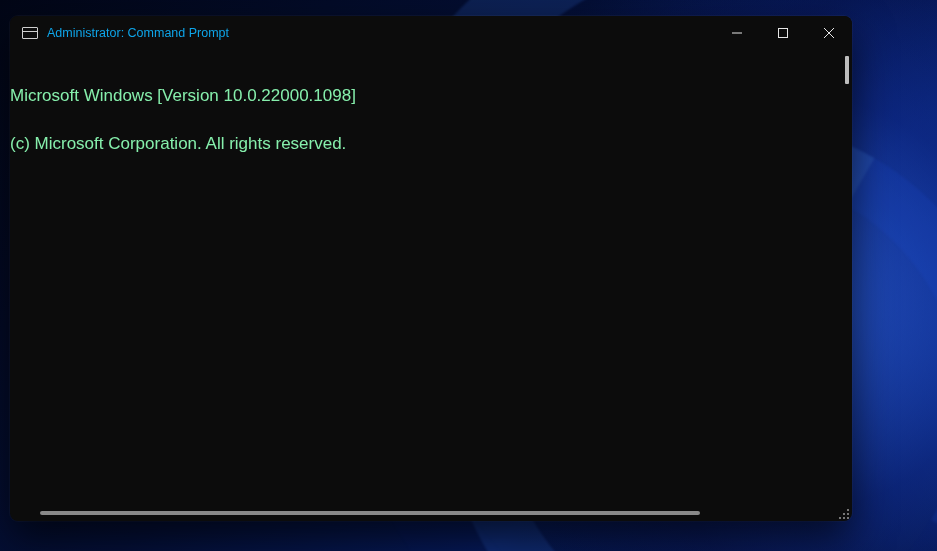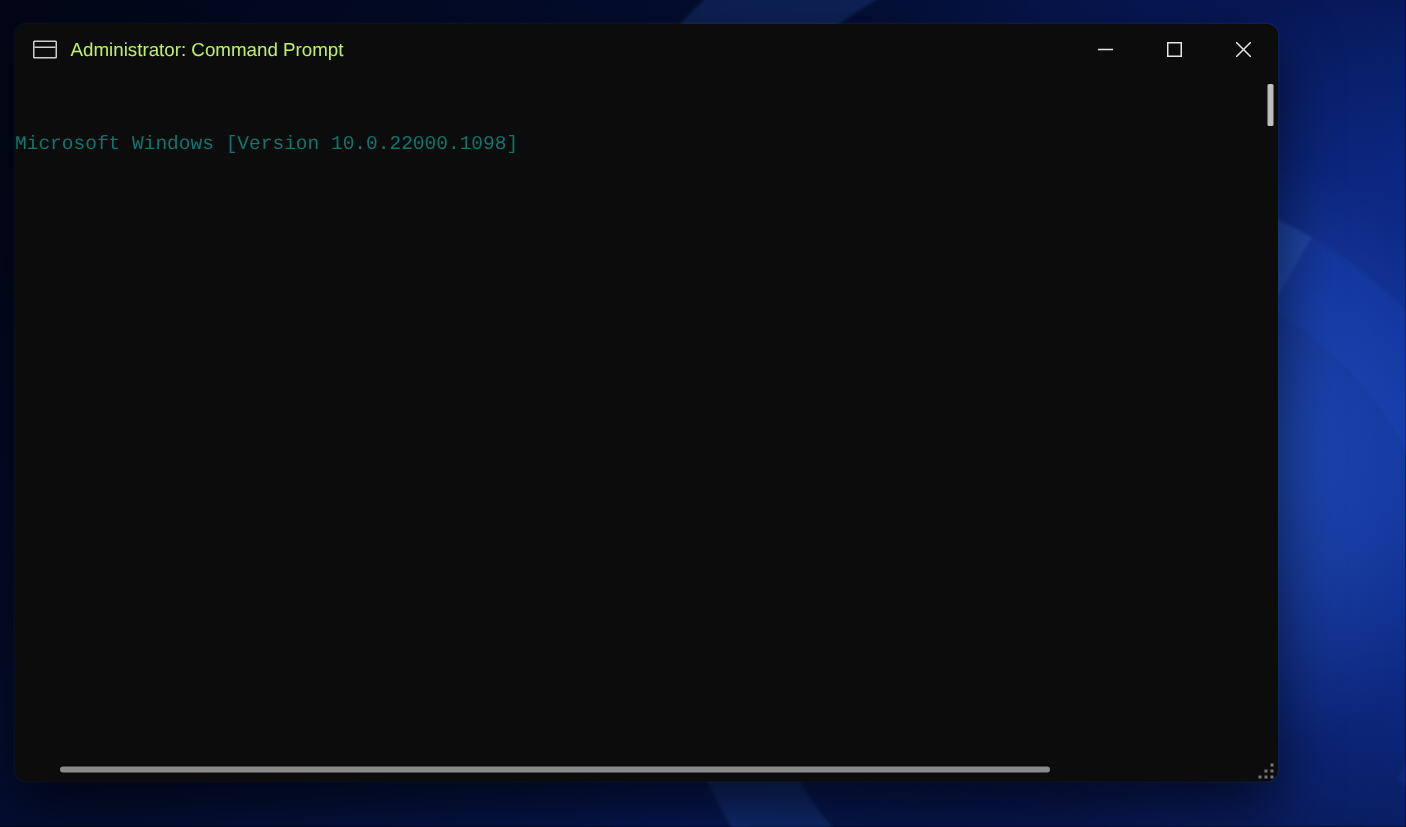--- a/index.html
+++ b/index.html
@@ -58,21 +58,21 @@
     overflow: hidden;
     display: flex;
     flex-direction: column;
   }
 
   .titlebar {
     height: 34px;
     display: flex;
     align-items: center;
     background: #0c0c0c;
-    color: #bef264;
+    color: #0ea5e9;
     font-size: 12.5px;
     user-select: none;
   }
   .titlebar .app-icon {
     width: 16px; height: 12px;
     margin-left: 12px;
     margin-right: 9px;
     border: 1px solid #cfcfcf;
     border-radius: 1px;
     position: relative;
@@ -99,24 +99,24 @@
   }
   .win-btn svg { display: block; }
 
   .terminal-body {
     position: relative;
     flex: 1 1 auto;
     padding: 6px 0 0 0;
     overflow: hidden;
   }
   .terminal-text {
-    font-family: Liberation Mono, monospace;
-    font-size: 13px;
+    font-family: Liberation Sans, sans-serif;
+    font-size: 17px;
     line-height: 16px;
-    color: #0f766e;
+    color: #86efac;
     white-space: pre;
     padding: 0 4px 0 0;
   }
   .blank-line { height: 16px; }
 
   .v-scroll {
     position: absolute;
     top: 6px;
     right: 3px;
     width: 4px;
@@ -188,20 +188,21 @@
         <svg width="10" height="10" viewBox="0 0 10 10">
             <path d="M0 0 L10 10 M10 0 L0 10" stroke="#e6e6e6" stroke-width="1"></path>
           </svg>
       </div>
     </div>
   </div>
 
   <div class="terminal-body">
     <div class="terminal-text">
       <div>Microsoft Windows [Version 10.0.22000.1098]</div>
+      <div>(c) Microsoft Corporation. All rights reserved.</div>
       <div class="blank-line"></div>
     </div>
 
     <div class="v-scroll"></div>
 
     <div class="h-scroll-track">
       <div class="h-scroll-thumb"></div>
     </div>
 
     <div class="resize-grip">

